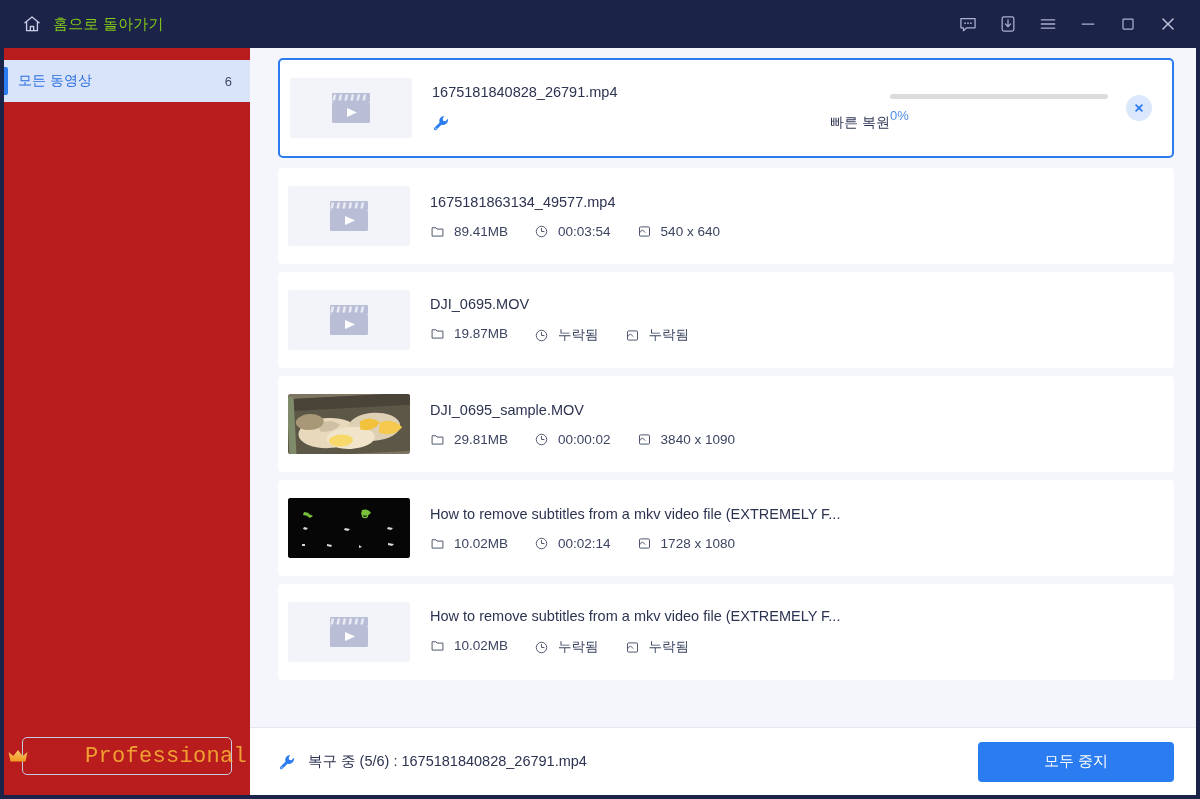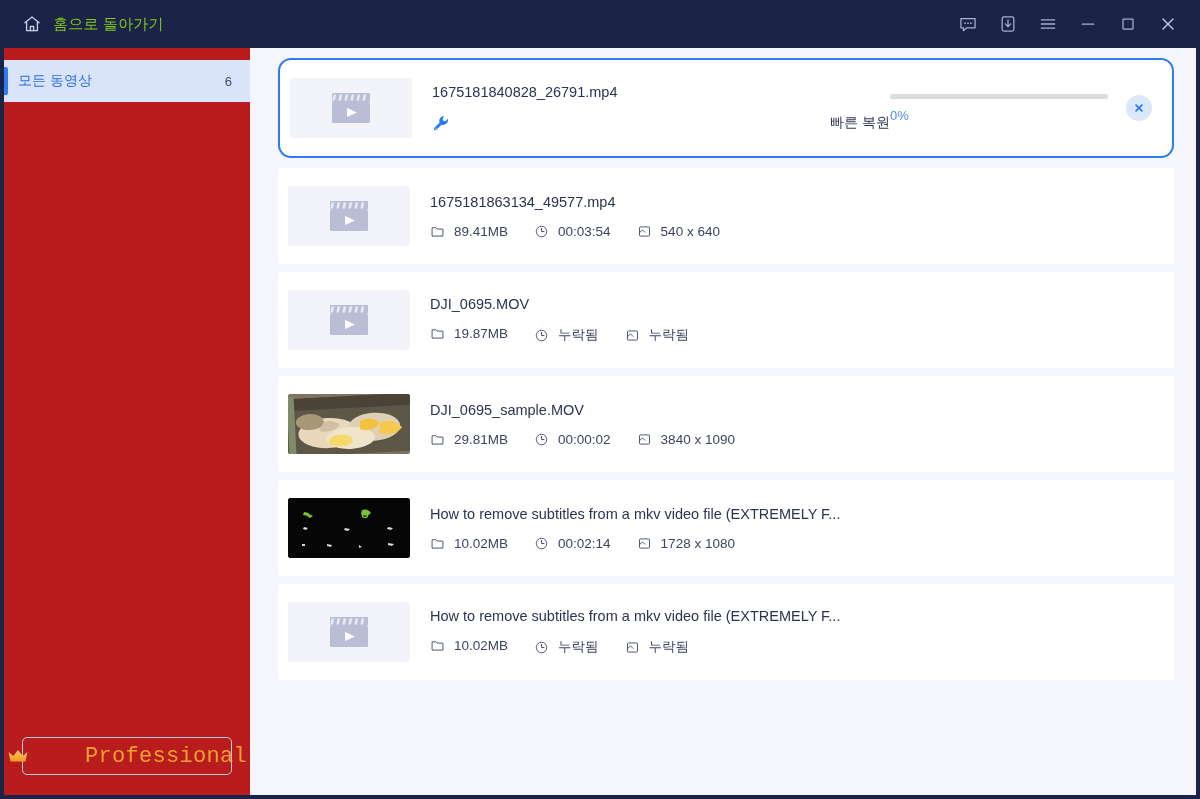--- a/index.html
+++ b/index.html
@@ -131,21 +131,21 @@
     margin: 0 22px 8px 28px;
     background: #ffffff;
     border-radius: 4px;
     height: 96px;
     display: flex; align-items: center;
     padding: 0 14px 0 10px;
     position: relative;
   }
   .row.selected {
     border: 2px solid #2b7cf0;
-    border-radius: 13px;
+    border-radius: 5px;
     margin-bottom: 10px;
     height: 100px;
   }
   .thumb {
     width: 122px; height: 60px;
     flex: 0 0 122px;
     border-radius: 3px;
     background: #f2f4f9;
     display: flex; align-items: center; justify-content: center;
     overflow: hidden;
@@ -637,16 +637,29 @@
                   </svg>
                 </span>
                 <span>누락됨</span>
               </div>
             </div>
           </div>
         </div>
 
       </div>
 
+      <div class="bottombar">
+        <div class="status">
+          <span>
+            <svg class="wrench-icon" viewBox="0 0 20 20" fill="#2b7cf0">
+              <path d="M13.6 2.2 a5.6 5.6 0 0 0-5.3 7.4 L2.6 15.3 a1.6 1.6 0 0 0 0 2.3 a1.6 1.6 0 0 0 2.3 0
+                       l5.7-5.7 a5.6 5.6 0 0 0 7.1-6.6 L15 8 l-2.7-.4 L11.9 5 Z"></path>
+              <circle cx="4.2" cy="16" r="1" fill="#8fbdf7"></circle>
+            </svg>
+          </span>
+          <span>복구 중 (5/6) : 1675181840828_26791.mp4</span>
+        </div>
+        <button class="stop-btn">모두 중지</button>
+      </div>
 
     </div>
   </div>
 </div>
 
 </body></html>

